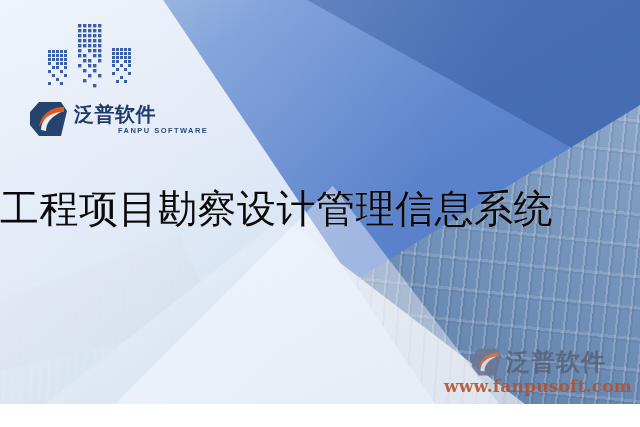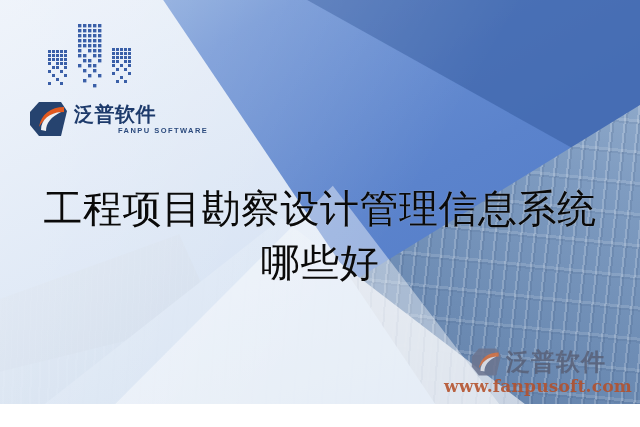--- a/index.html
+++ b/index.html
@@ -198,21 +198,21 @@
     white-space: nowrap;
     padding-left: 44px;
   }
 
   
   .headline {
     position: absolute;
     left: 0;
     right: 0;
     top: 182px;
-    text-align: center;
+    text-align: left;
     font-family: "DejaVu Serif", "Liberation Serif", serif;
     font-size: 39px;
     line-height: 1.38;
     color: #0a0a0a;
     letter-spacing: .5px;
     text-shadow: 0 0 1px rgba(255,255,255,.55);
   }
   .headline-line {
     display: block;
     white-space: nowrap;
@@ -408,21 +408,20 @@
       </svg>
       <div class="logo-words">
         <span class="logo-cn">泛普软件</span>
         <span class="logo-en">FANPU SOFTWARE</span>
       </div>
     </div>
   </div>
 
   <div class="headline">
     <span class="headline-line">工程项目勘察设计管理信息系统</span>
-    <span class="headline-line">哪些好</span>
   </div>
 
   <div class="watermark">
     <div class="wm-row">
       <svg class="wm-mark" viewBox="0 0 40 38" aria-hidden="true">
         <path d="M11 2 L33 2 L39 11 L33 36 L11 36 L2 25 L2 12 Z" fill="#6c7590"></path>
         <path d="M36 7 C23 7 13 14 11 27 C17 17 26 12 36 12 Z" fill="#d4703f"></path>
         <path d="M13 30 C13 19 22 13 33 12 C23 17 18 23 18 31 Z" fill="#f2f2f4" opacity=".9"></path>
       </svg>
       <span class="wm-cn">泛普软件</span>

